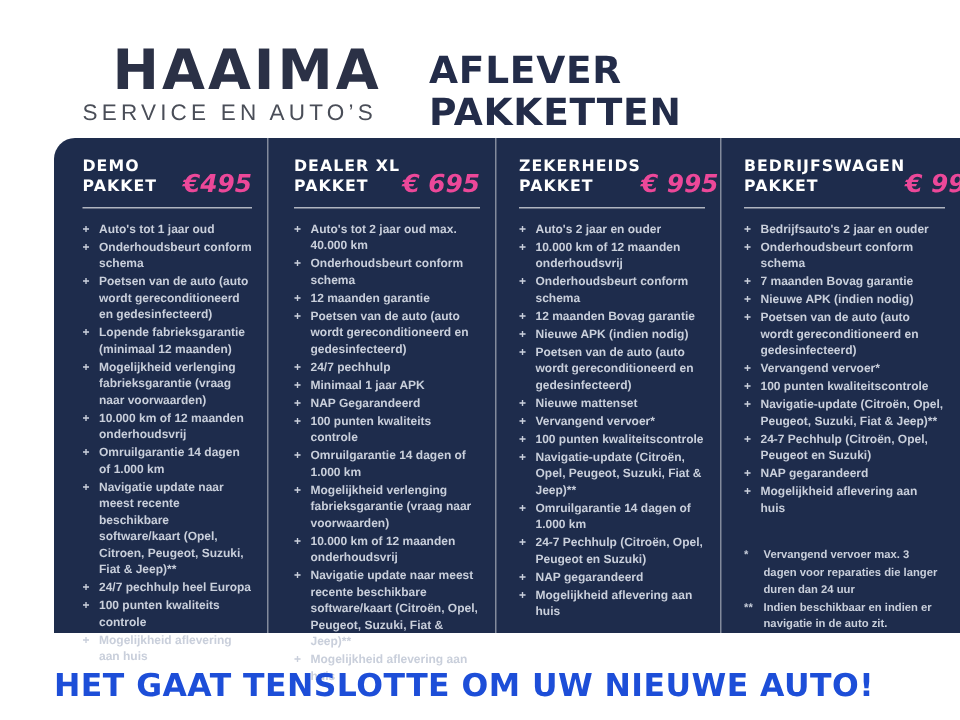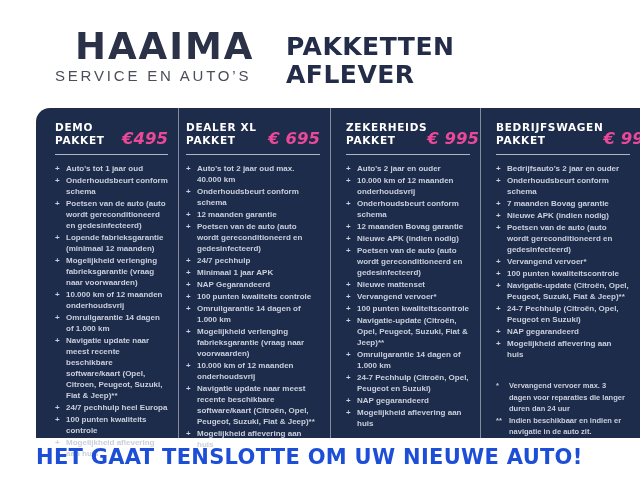--- a/index.html
+++ b/index.html
@@ -21,29 +21,29 @@
   }
   .page-title {
     position:absolute; left:286px; top:33px;
     font-family:"DejaVu Sans", sans-serif;
     font-size:25px; font-weight:800; line-height:28px;
     color:#232c49; letter-spacing:0.5px;
   }
 
   
   .panel {
-    position:absolute; left:36px; top:108px; width:604px; height:330px;
+    position:absolute; left:36px; top:92px; width:604px; height:330px;
     background:#1e2c4c; border-radius:14px 0 0 0;
     display:flex; box-sizing:border-box; color:#ffffff;
   }
   .package-col {
     box-sizing:border-box; padding:13px 10px 8px 14px;
   }
   .package-col:nth-child(1) { width:142px; padding-left:19px; }
-  .package-col:nth-child(2) { width:152px; padding-left:7px; }
+  .package-col:nth-child(2) { width:152px; padding-left:17px; }
   .package-col:nth-child(3) { width:150px; padding-left:15px; }
   .package-col:nth-child(4) { width:160px; padding-left:15px; }
   .package-col + .package-col { border-left:1px solid rgba(255,255,255,0.45); }
 
   .pkg-header { display:flex; justify-content:space-between; align-items:flex-end; }
   .pkg-title {
     font-family:"DejaVu Sans", sans-serif;
     font-size:10.5px; line-height:13px; font-weight:800;
     letter-spacing:0.7px; color:#ffffff; white-space:nowrap;
   }
@@ -83,22 +83,22 @@
 </head>
 <body>
 
 <div class="page">
 
   <div class="logo-block">
     <div class="logo-name">HAAIMA</div>
     <div class="logo-tagline">SERVICE EN AUTO’S</div>
   </div>
   <div class="page-title">
+    <div>AFLEVER</div>
     <div>PAKKETTEN</div>
-    <div>AFLEVER</div>
   </div>
 
   <div class="panel" style="background: rgb(30, 44, 76);">
   <div class="package-col">
     <div class="pkg-header">
       <div class="pkg-title">
         <div>DEMO</div>
         <div>PAKKET</div>
       </div>
       <div class="pkg-price">€495</div>

